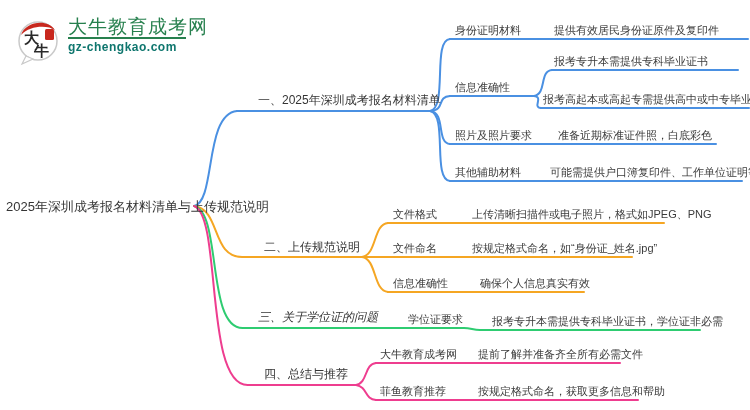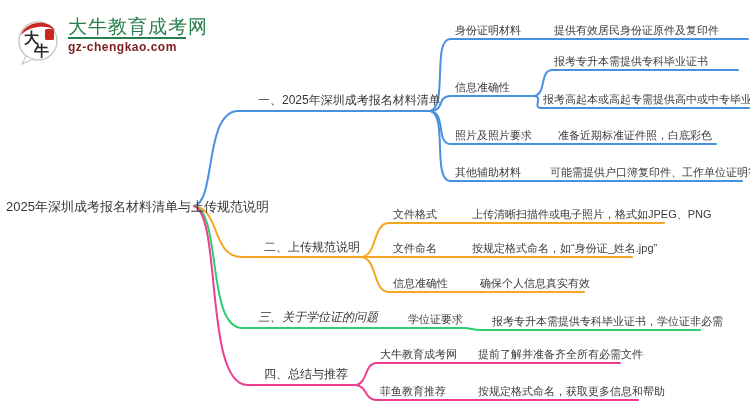--- a/index.html
+++ b/index.html
@@ -96,21 +96,21 @@
         <path d="M14,40 L10,48 L21,43 Z" fill="#ffffff" stroke="#c9c9c9" stroke-width="1.2"></path>
         <path d="M9,19 C13,6 35,2 43,14 C36,9 18,9 9,19 Z" fill="#c8281e"></path>
         <rect x="33" y="13" width="9" height="11" rx="1.5" fill="#c8281e"></rect>
         <text x="12" y="27" font-size="15" font-weight="bold" fill="#2a2a2a">大</text>
         <text x="22" y="40" font-size="15" font-weight="bold" fill="#2a2a2a">牛</text>
       </svg>
     </div>
     <div id="logo-text">
       <div class="brand-title" style="color: rgb(39, 128, 78);">大牛教育成考网</div>
       <div class="brand-rule" style="background-color: rgb(39, 128, 78);"></div>
-      <div class="brand-domain" style="color: #7f1d1d;">gz-chengkao.com</div>
+      <div class="brand-domain" style="color: #0f766e;">gz-chengkao.com</div>
     </div>
   </div>
 
   <div class="lbl lbl-root" style="left:6px;top:199px;">2025年深圳成考报名材料清单与上传规范说明</div>
 
   <div class="lbl lbl-b1" style="left:258px;top:93px;">一、2025年深圳成考报名材料清单</div>
   <div class="lbl" style="left:455px;top:23px;">身份证明材料</div>
   <div class="lbl" style="left:554px;top:23px;">提供有效居民身份证原件及复印件</div>
   <div class="lbl" style="left:455px;top:80px;">信息准确性</div>
   <div class="lbl" style="left:554px;top:54px;">报考专升本需提供专科毕业证书</div>

